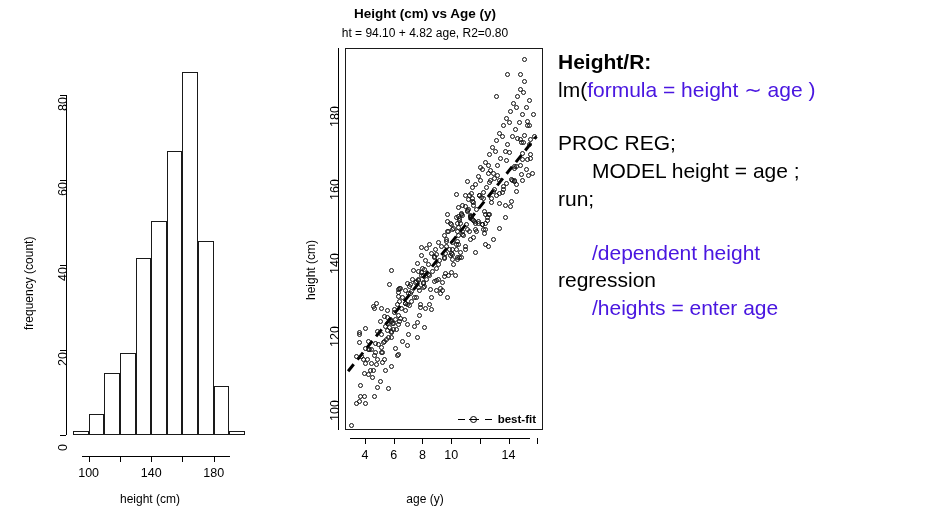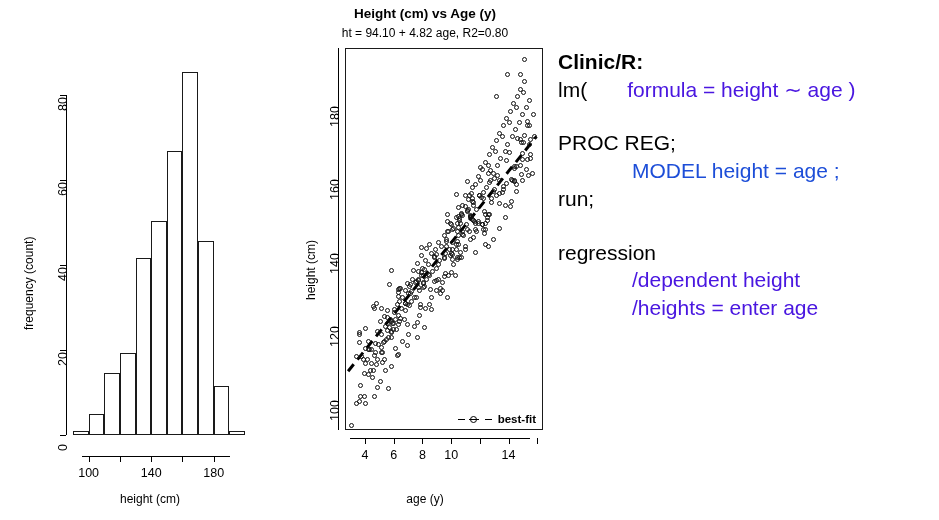--- a/index.html
+++ b/index.html
@@ -49,21 +49,21 @@
   #legend .lg-circ{position:absolute;left:12px;top:0px;width:7px;height:7px;
           border:1.3px solid #000;border-radius:50%;box-sizing:border-box;}
   #legend .lg-bar{position:absolute;left:11px;top:3px;width:10px;height:1.3px;background:#000;}
   #legend .lg-text{font-weight:bold;font-size:11.5px;}
 
   
   #code-panel{position:absolute;left:558px;top:48px;width:381px;height:440px;
               font-size:21px;line-height:1.32;}
   .code-head{font-weight:bold;color:#000;}
   .code-line{color:#000;white-space:pre;}
-  .kw{color:#4a17e0;margin-left:40px;}
+  .kw{color:#4a17e0;}
   .gap{height:26px;}
   .indent1{padding-left:34px;}
 </style>
 </head>
 <body>
 
 <div id="hist-area" class="panel">
 
   <div id="hist-plot">
       <div class="hist-bar" style="left: 0px; width: 15.6364px; height: 4.11957px;"></div>
@@ -536,23 +536,23 @@
       <div class="tick-label" style="left: 118.478px; top: 448px; width: 28px; text-align: center;">8</div>
       <div class="tick-label" style="left: 147.174px; top: 448px; width: 28px; text-align: center;">10</div>
       <div class="tick-label" style="left: 204.565px; top: 448px; width: 28px; text-align: center;">14</div>
     </div>
 
   <div class="axis-label" style="left:0;top:492px;width:270px;text-align:center;">age (y)</div>
   <div class="axis-label vlabel" style="left:14px;top:300px;">height (cm)</div>
 </div>
 
 <div id="code-panel">
-    <div class="code-head">Clinic/R:</div>
+    <div class="code-head">Height/R:</div>
     <div class="code-line"><span>lm(</span><span class="kw" style="color: rgb(74, 23, 224);">formula = height ∼ age )</span></div>
     <div class="gap"></div>
     <div class="code-line"><span>PROC REG;</span></div>
-    <div class="code-line indent1"><span class="kw" style="color: #1d4ed8;">MODEL height = age ;</span></div>
+    <div class="code-line indent1"><span class="kw" style="color: #000000;">MODEL height = age ;</span></div>
     <div class="code-line"><span>run;</span></div>
     <div class="gap"></div>
+    <div class="code-line indent1"><span class="kw" style="color: rgb(74, 23, 224);">/dependent height</span></div>
     <div class="code-line"><span>regression</span></div>
-    <div class="code-line indent1"><span class="kw" style="color: rgb(74, 23, 224);">/dependent height</span></div>
     <div class="code-line indent1"><span class="kw" style="color: rgb(74, 23, 224);">/heights = enter age</span></div>
   </div>
 
 </body></html>

